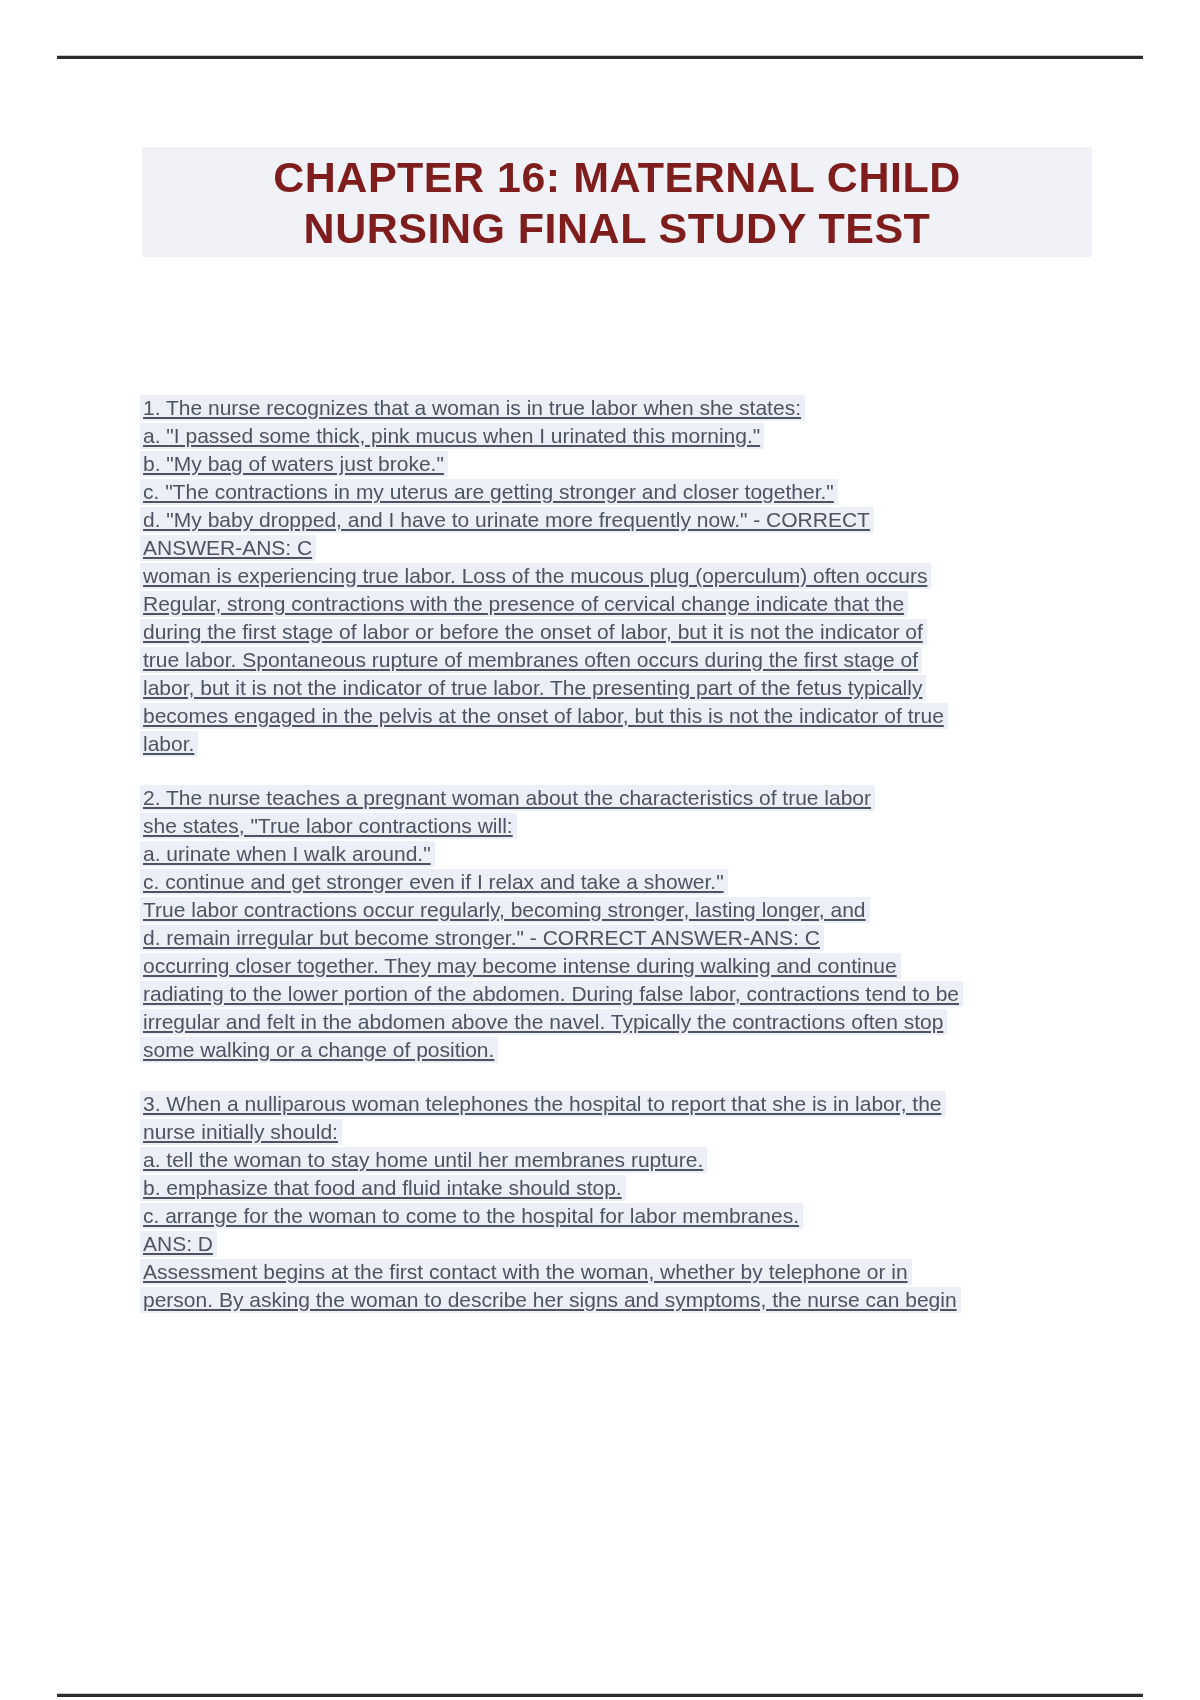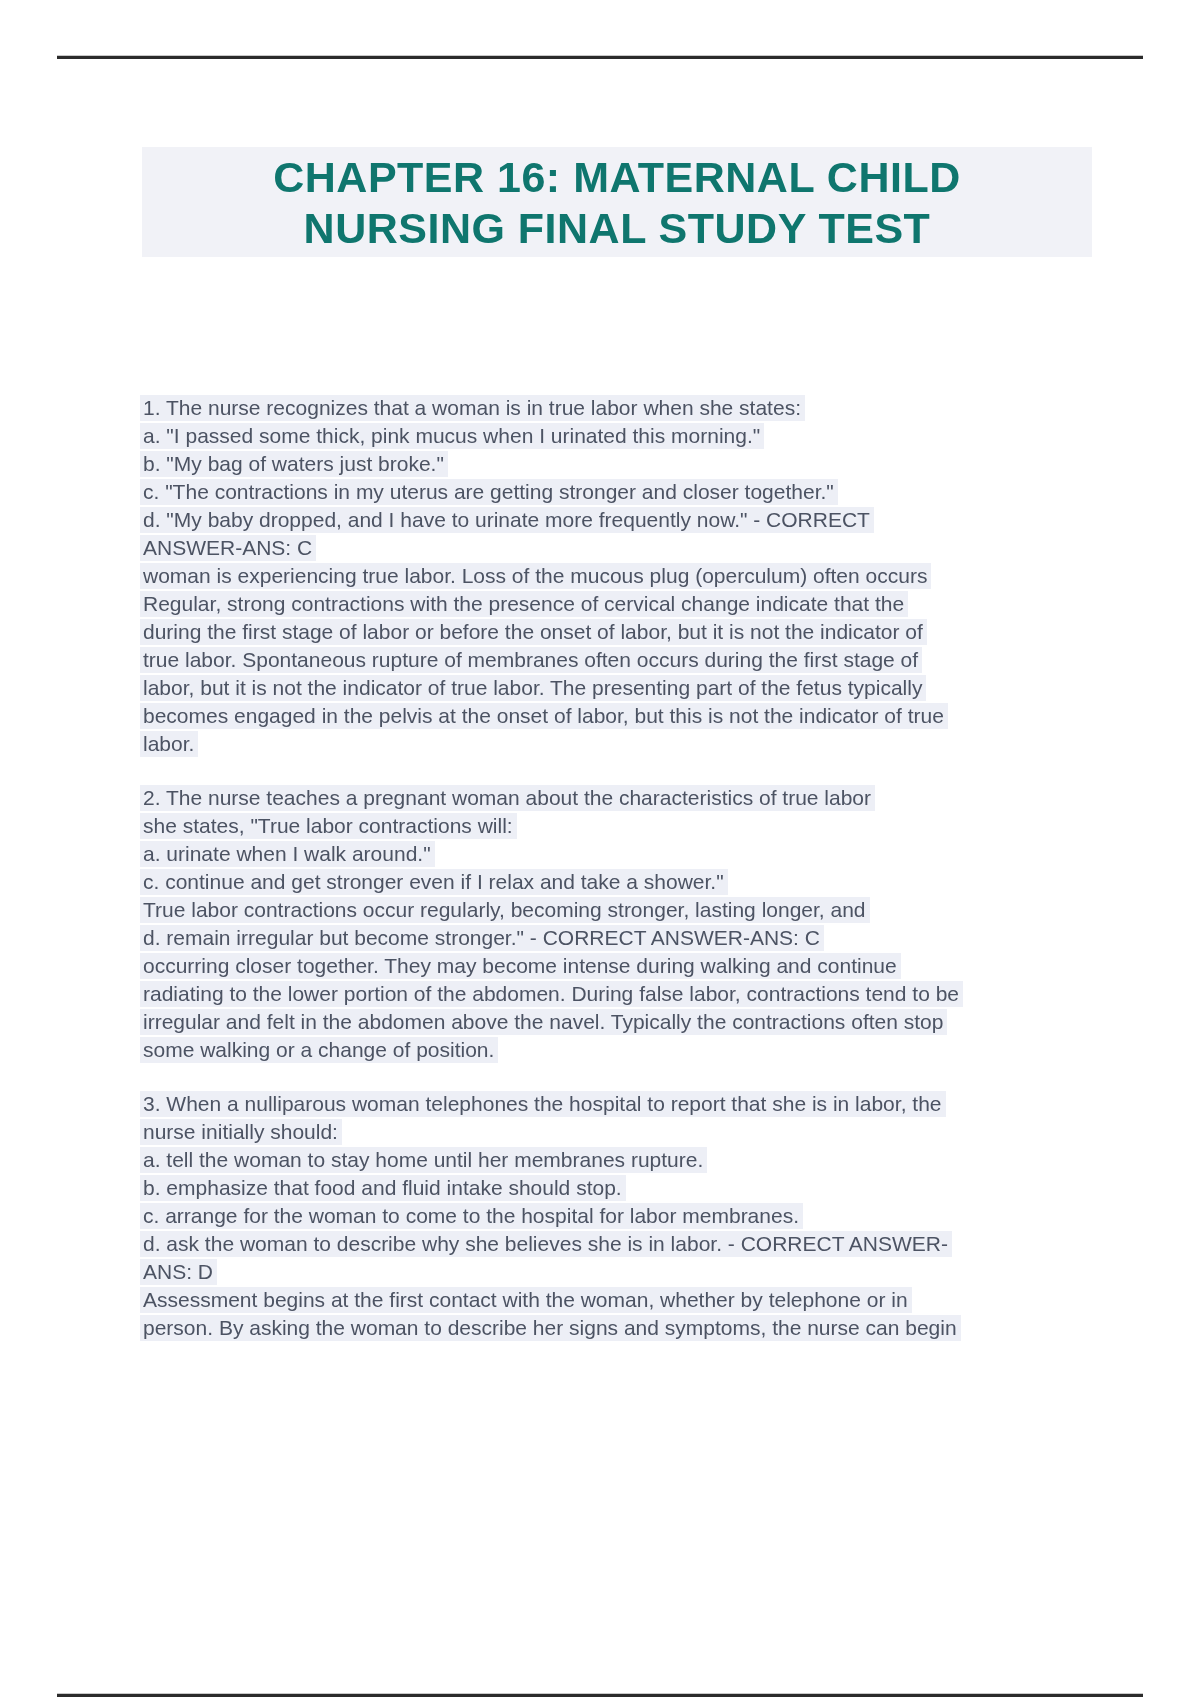--- a/index.html
+++ b/index.html
@@ -34,21 +34,21 @@
     height: 110px;
     background: #f1f2f7;
     text-align: center;
     padding-top: 5px;
     box-sizing: border-box;
   }
   .title-line {
     font-size: 43px;
     line-height: 51px;
     font-weight: bold;
-    color: #0f766e;
+    color: #7f1d1d;
     letter-spacing: 0.5px;
   }
 
   .doc-body {
     position: absolute;
     left: 140px;
     top: 394px;
     width: 990px;
   }
   .question-block {
@@ -58,20 +58,21 @@
   .text-line {
     height: 28px;
     line-height: 28px;
     white-space: nowrap;
   }
   .text-line > span {
     background: #edeff6;
     color: #4c5363;
     font-size: 21px;
     padding: 1px 4px 2px 3px;
+    text-decoration: underline;
   }
 </style>
 </head>
 <body>
 
 <div class="page">
 
   <div class="rule rule-top"></div>
 
   <div class="title-block">
@@ -109,21 +110,20 @@
       <div class="text-line"><span>irregular and felt in the abdomen above the navel. Typically the contractions often stop</span></div>
       <div class="text-line"><span>some walking or a change of position.</span></div>
     </section>
 
     <section class="question-block">
       <div class="text-line"><span>3. When a nulliparous woman telephones the hospital to report that she is in labor, the</span></div>
       <div class="text-line"><span>nurse initially should:</span></div>
       <div class="text-line"><span>a. tell the woman to stay home until her membranes rupture.</span></div>
       <div class="text-line"><span>b. emphasize that food and fluid intake should stop.</span></div>
       <div class="text-line"><span>c. arrange for the woman to come to the hospital for labor membranes.</span></div>
-      <div class="text-line"><span>d. ask the woman to describe why she believes she is in labor. - CORRECT ANSWER-</span></div>
       <div class="text-line"><span>ANS: D</span></div>
       <div class="text-line"><span>Assessment begins at the first contact with the woman, whether by telephone or in</span></div>
       <div class="text-line"><span>person. By asking the woman to describe her signs and symptoms, the nurse can begin</span></div>
     </section>
 
   </div>
 
   <div class="rule rule-bottom"></div>
 
 </div>

